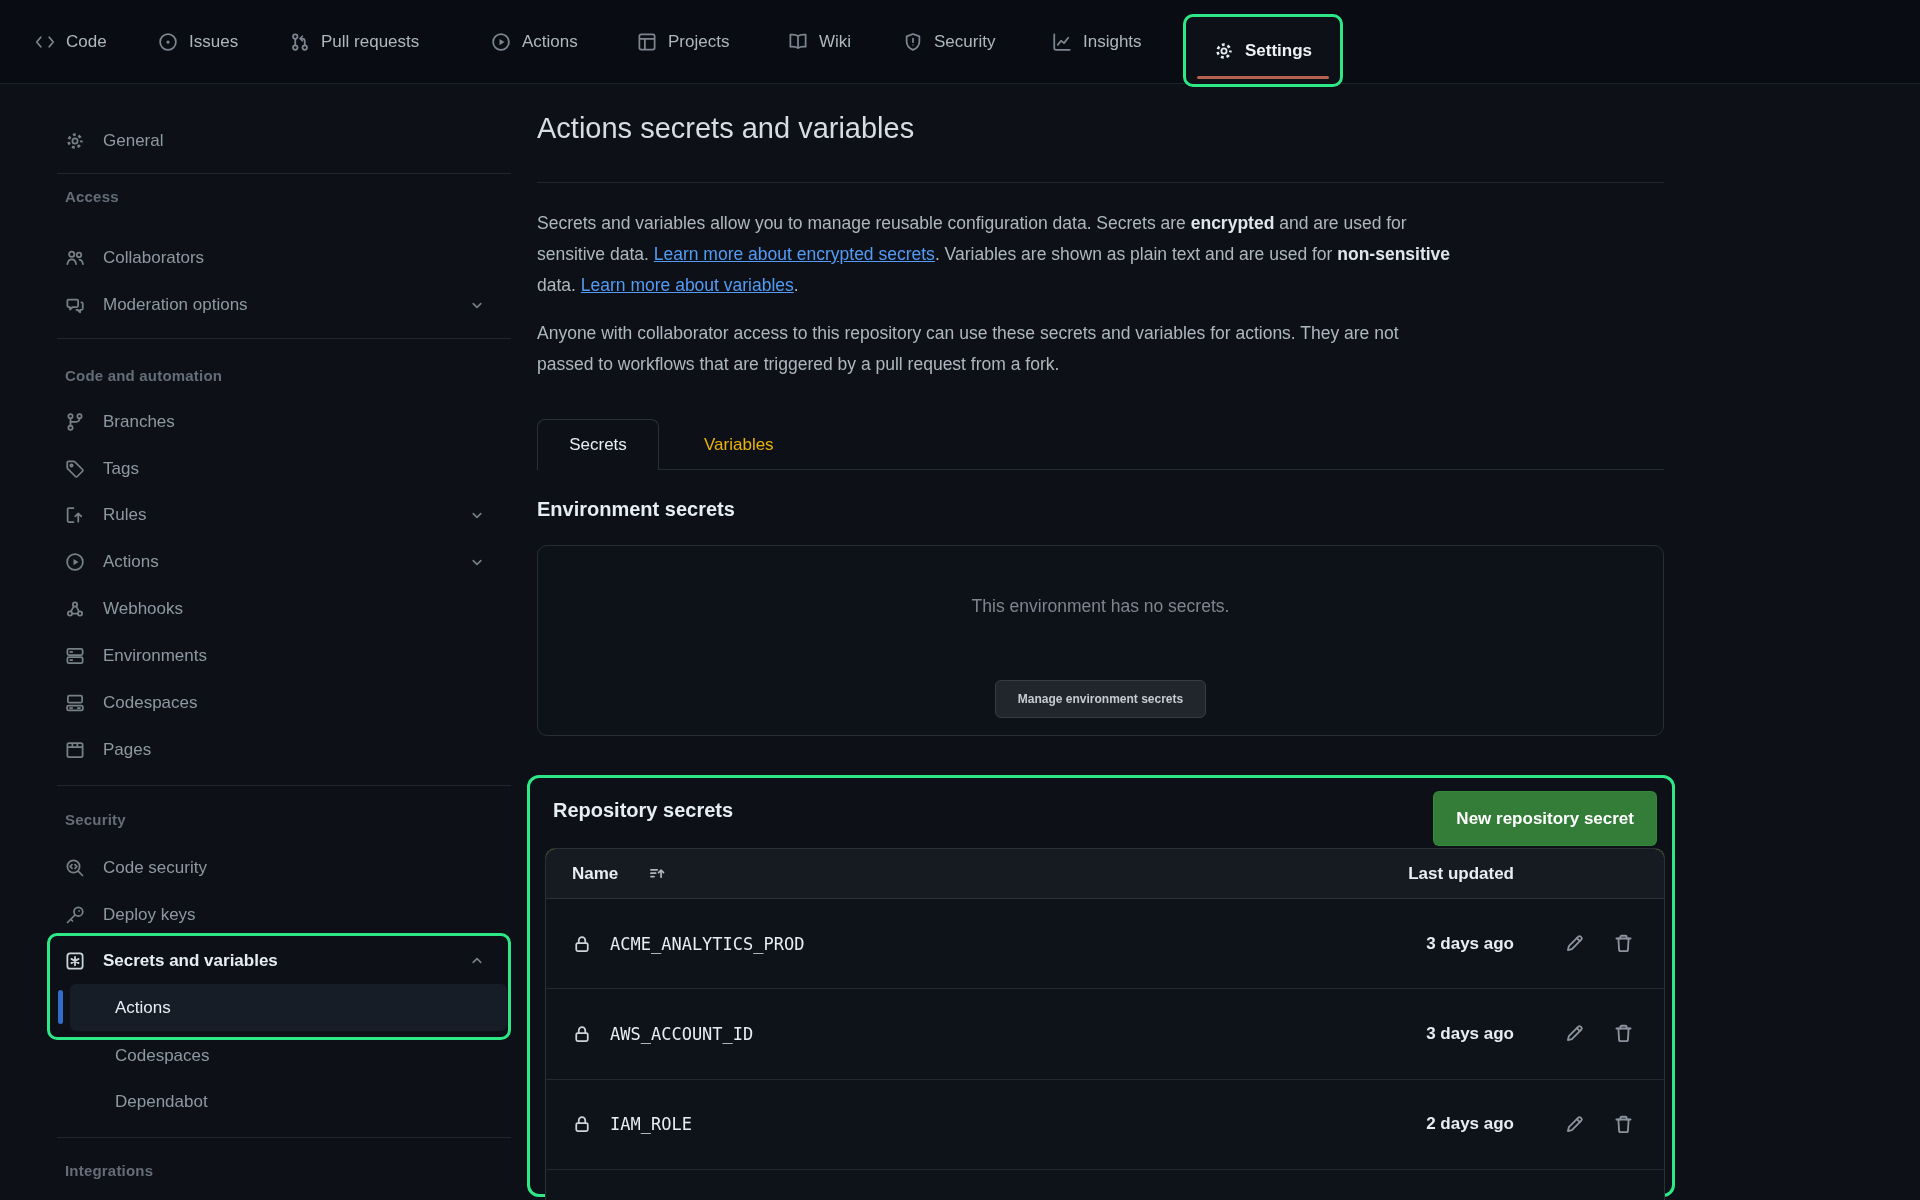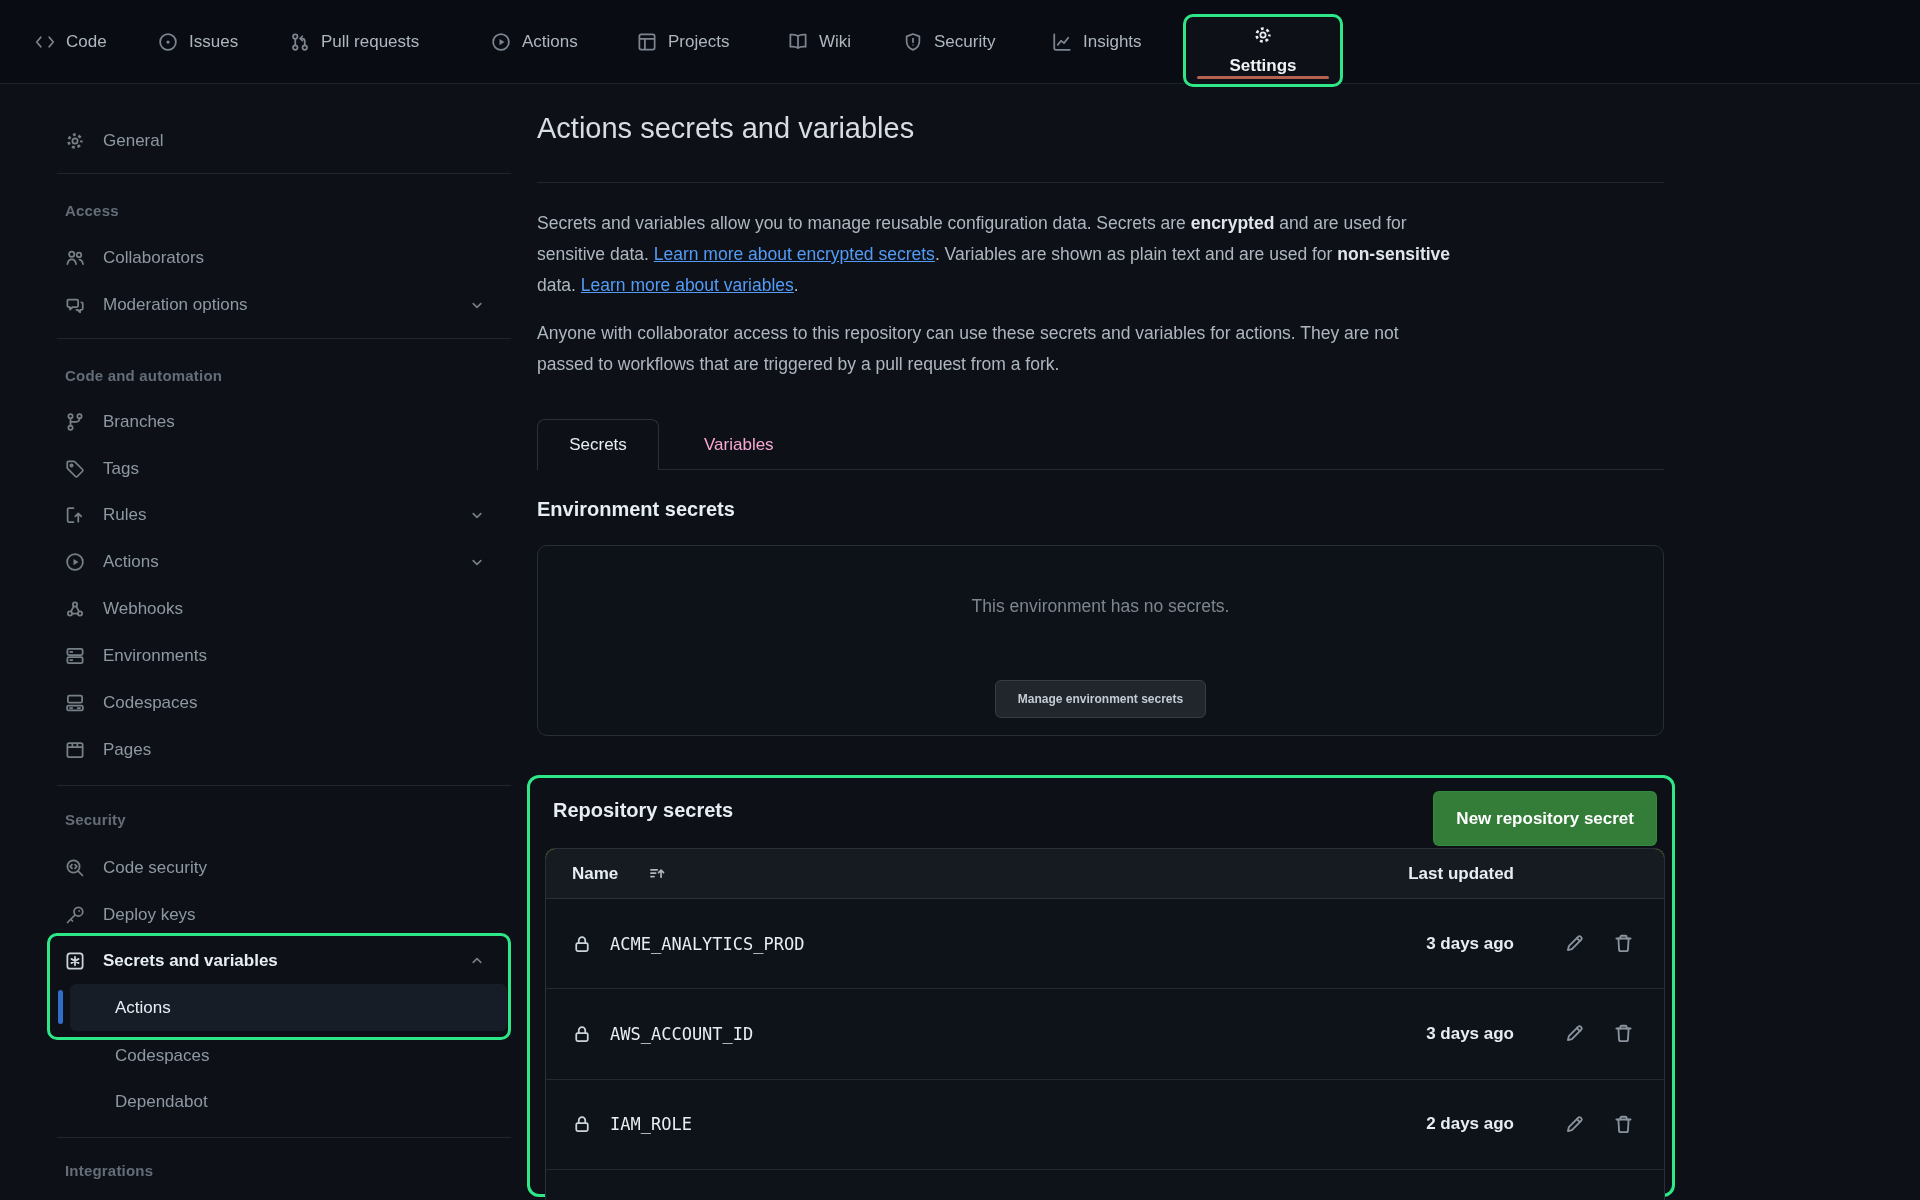--- a/index.html
+++ b/index.html
@@ -18,21 +18,21 @@
   }
   .icn{display:inline-flex;align-items:center;justify-content:center;}
   .icn svg{display:block;}
 
   
   .topnav{position:absolute;left:0;top:0;width:1920px;height:84px;background:#090d13;border-bottom:1px solid #1b222b;}
   .nav-item{position:absolute;top:0;height:84px;display:flex;align-items:center;gap:11px;cursor:pointer;}
   .nav-item .icn{color:#7d8590;}
   .nav-label{font-size:17px;color:#aeb6bf;}
   .settings-annot{position:absolute;left:1183px;top:14px;width:160px;height:73px;border:3px solid var(--annotation-green);border-radius:10px;background:#0d1117;pointer-events:none;}
-  .settings-tab{position:absolute;inset:0;display:flex;align-items:center;justify-content:center;gap:11px;pointer-events:auto;cursor:pointer;flex-direction:column;}
+  .settings-tab{position:absolute;inset:0;display:flex;align-items:center;justify-content:center;gap:11px;pointer-events:auto;cursor:pointer;}
   .settings-tab .icn{color:#e6edf3;}
   .settings-tab .nav-label{color:#f0f3f6;font-weight:700;}
   .tab-underline{position:absolute;left:11px;right:11px;bottom:5px;height:3px;border-radius:2px;background:var(--accent-orange);opacity:.72;}
 
   
   .sidebar{position:absolute;left:0;top:84px;width:515px;height:1116px;}
   .sb-item{position:absolute;left:64px;width:424px;height:46px;display:flex;align-items:center;gap:17px;font-size:17px;color:#8e98a2;cursor:pointer;}
   .sb-item .icn{color:#768086;width:22px;}
   .sb-item .chev{margin-left:auto;color:#767f89;}
   .sb-label{position:absolute;left:65px;font-size:15px;font-weight:700;color:#646d78;letter-spacing:.2px;}
@@ -50,21 +50,21 @@
   .title-sep{position:absolute;top:182px;left:0;width:1127px;height:1px;background:#21262d;}
   .intro{position:absolute;top:208px;left:0;width:1127px;font-size:17.5px;line-height:31px;color:#aeb7c0;}
   .intro b{color:#dfe5eb;font-weight:700;}
   .intro a{color:var(--link-blue);text-decoration:underline;cursor:pointer;}
   .intro2{position:absolute;top:318px;left:0;width:1127px;font-size:17.5px;line-height:31px;color:#aeb7c0;}
 
   .tabs{position:absolute;top:419px;left:0;width:1127px;height:51px;display:flex;align-items:stretch;}
   .tabs .baseline{position:absolute;left:0;right:0;bottom:0;height:1px;background:#242b33;}
   .tab{display:flex;align-items:center;justify-content:center;font-size:17px;cursor:pointer;text-align:right;}
   .tab.active{width:122px;background:#0d1117;border:1px solid #2a313a;border-bottom:none;border-radius:8px 8px 0 0;color:#e6edf3;position:relative;z-index:1;}
-  .tab.inactive{padding:0 24px;margin-left:21px;color:#f9a8d4;}
+  .tab.inactive{padding:0 24px;margin-left:21px;color:#eab308;}
 
   .h2{font-size:20px;font-weight:700;color:#e6edf3;}
   .env-heading{position:absolute;top:498px;left:0;}
   .env-box{position:absolute;top:545px;left:0;width:1127px;height:191px;border:1px solid #272e36;border-radius:10px;background:#0d1218;display:flex;flex-direction:column;align-items:center;gap:48px;}
   .env-empty{margin-top:50px;font-size:17.5px;color:#7d8590;}
   .btn-secondary{margin-top:15px;height:38px;padding:0 22px;display:flex;align-items:center;background:#21262d;border:1px solid #363d45;border-radius:6px;color:#c3cbd3;font-size:12px;font-weight:600;cursor:pointer;}
 
   .repo-annot{position:absolute;left:-10px;top:775px;width:1148px;height:422px;border:3px solid var(--annotation-green);border-radius:12px;}
   .repo-heading{position:absolute;left:23px;top:21px;}
   .btn-primary{position:absolute;right:15px;top:13px;height:55px;padding:0 22px;display:flex;align-items:center;background:var(--button-green);border:1px solid rgba(46,160,67,.4);border-radius:6px;color:#ffffff;font-size:17px;font-weight:700;cursor:pointer;}
@@ -182,21 +182,21 @@
     <span class="icn">
         <svg width="20" height="20" viewBox="0 0 16 16" fill="none" stroke="currentColor">
           <circle cx="8" cy="8" r="5.1" stroke-width="2.1" stroke-dasharray="2.28 2.28" stroke-dashoffset="1.1"></circle>
           <circle cx="8" cy="8" r="2.1" stroke-width="1.4"></circle>
         </svg>
       </span>
     <span>General</span>
   </div>
   <div class="sb-sep" style="top:89px"></div>
 
-  <div class="sb-label" style="top:118px">Access</div>
+  <div class="sb-label" style="top:104px">Access</div>
   <div class="sb-item" style="top:151px">
     <span class="icn">
         <svg width="20" height="20" viewBox="0 0 16 16" fill="none" stroke="currentColor" stroke-width="1.4" stroke-linecap="round">
           <circle cx="5.4" cy="5" r="2.1"></circle>
           <path d="M1.9 12.9c.5-2.5 1.9-3.8 3.5-3.8s3 1.3 3.5 3.8"></path>
           <circle cx="11.2" cy="5.5" r="1.8"></circle>
           <path d="M11.6 9.3c1.5.3 2.5 1.5 2.8 3.6"></path>
         </svg>
       </span>
     <span>Collaborators</span>

